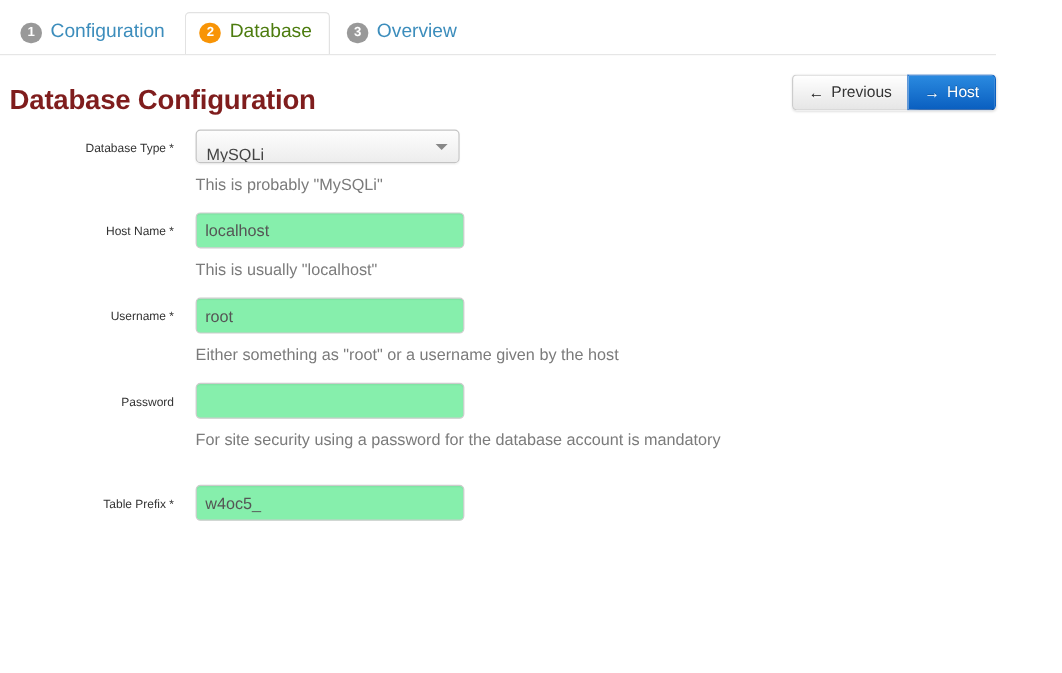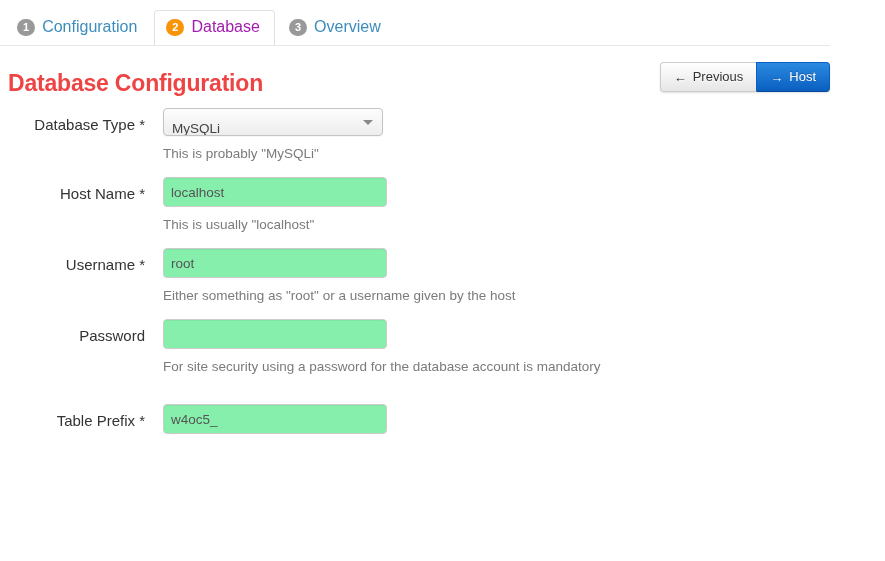--- a/index.html
+++ b/index.html
@@ -87,37 +87,37 @@
   }
   .tab.active .badge {
     background: #f89406;
   }
   .tab .tab-label {
     color: #3c8dbc;
     font-size: 16px;
     white-space: nowrap;
   }
   .tab.active .tab-label {
-    color: #a21caf;
+    color: #4d7c0f;
   }
 
   
   .pagehead {
     position: relative;
     height: 52px;
     padding: 0 0 0 8px;
   }
   .pagetitle {
     position: absolute;
     left: 8px;
     top: 24px;
     margin: 0;
     font-size: 23px;
     font-weight: bold;
-    color: #ef4444;
+    color: #7f1d1d;
     letter-spacing: -0.2px;
     white-space: nowrap;
   }
   .btn-group {
     position: absolute;
     right: 55px;
     top: 16px;
     display: flex;
     box-shadow: 0 1px 2px rgba(0,0,0,0.12);
     border-radius: 4px;
@@ -163,21 +163,21 @@
     display: flex;
     align-items: flex-start;
     margin-bottom: 0;
   }
   .form-label {
     width: 145px;
     min-width: 145px;
     text-align: right;
     padding-top: 8px;
     padding-right: 0;
-    font-size: 15px;
+    font-size: 10px;
     color: #333333;
     line-height: 18px;
     white-space: nowrap;
   }
   .form-control-wrap {
     padding-left: 18px;
     flex: 1;
   }
   .help-block {
     color: #7b7b7b;

